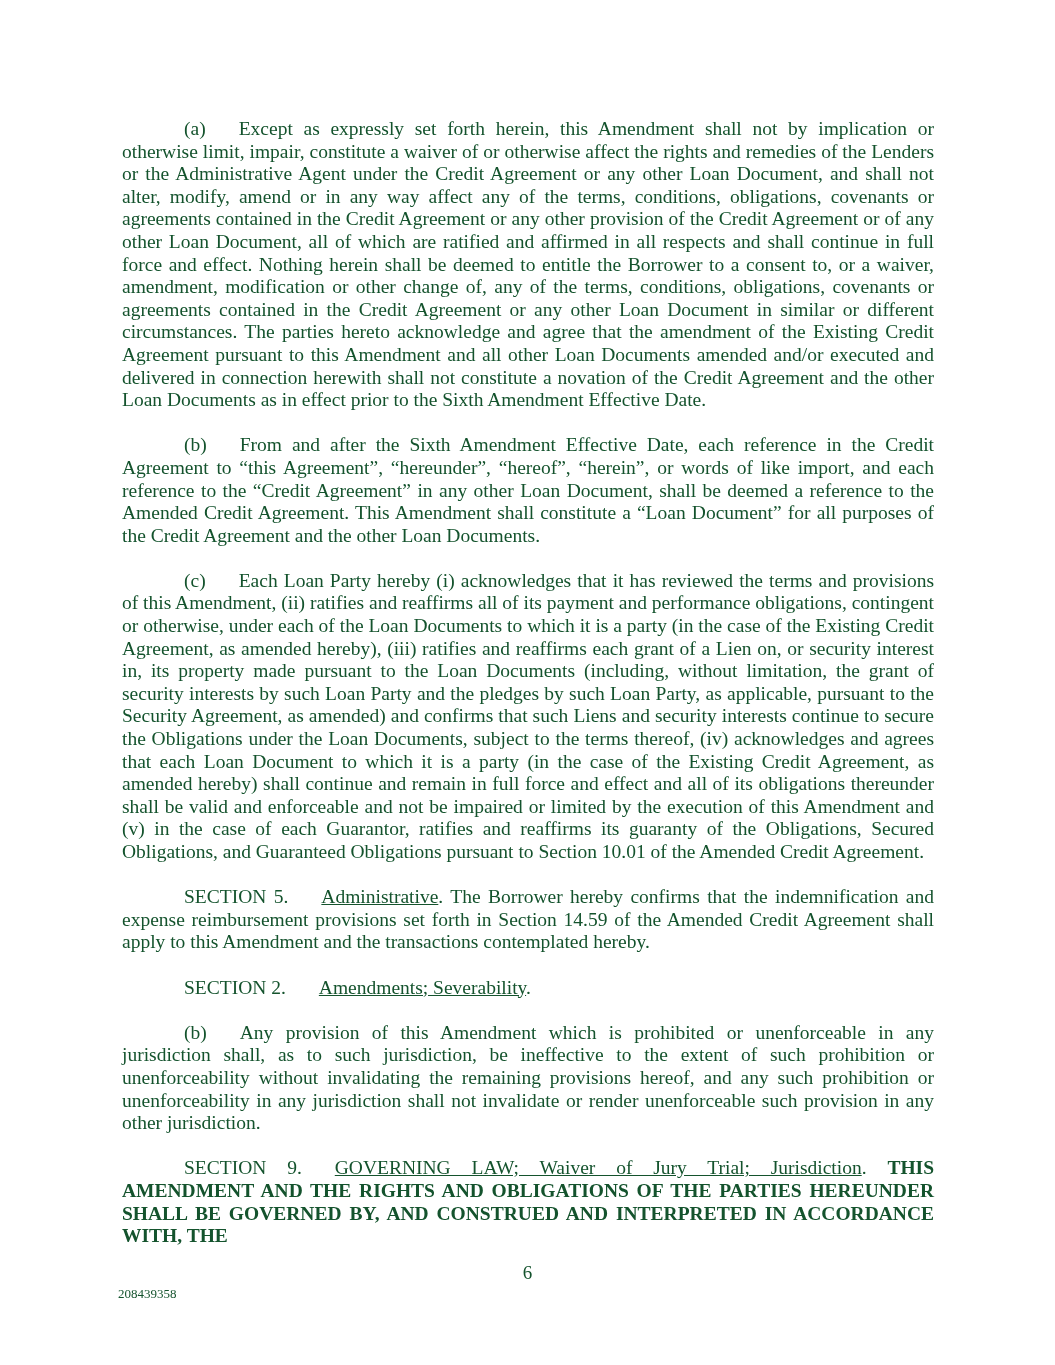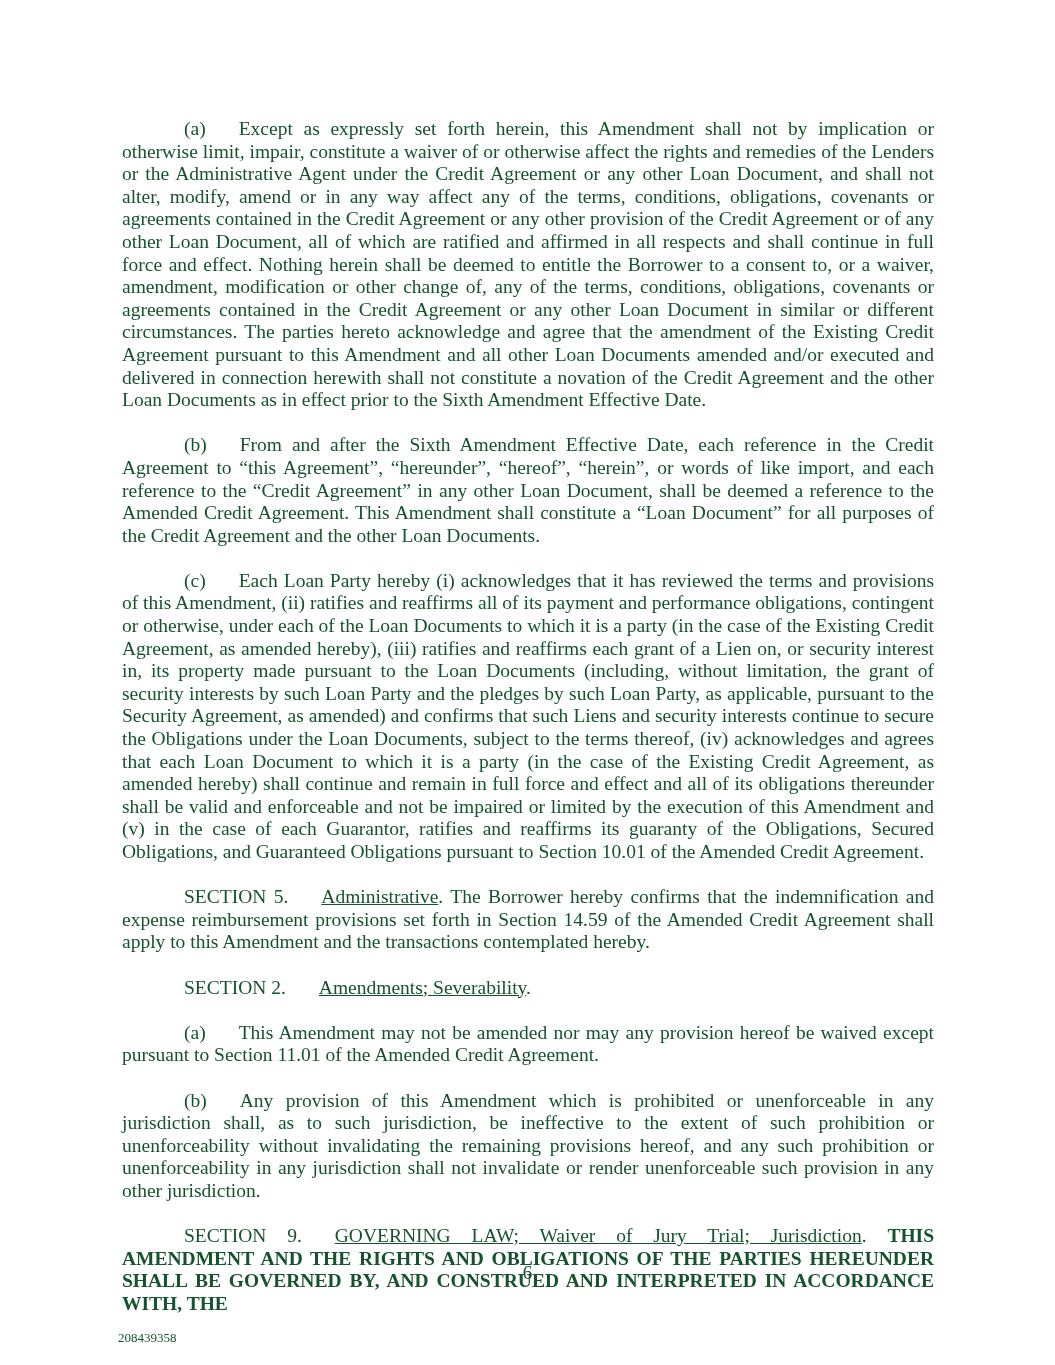--- a/index.html
+++ b/index.html
@@ -47,42 +47,41 @@
     left: 0;
     top: 1262px;
     width: 1055px;
     text-align: center;
     font-size: 19px;
     line-height: 22px;
   }
   .footer-doc-number {
     position: absolute;
     left: 118px;
-    top: 1330px;
+    top: 1286px;
     font-size: 13px;
     line-height: 15px;
   }
 </style>
 </head>
 <body>
 
 <div class="page">
   <div class="content">
 
     <p class="para"><span>(a)</span><span class="tab"></span><span>Except as expressly set forth herein, this Amendment shall not by implication or otherwise limit, impair, constitute a waiver of or otherwise affect the rights and remedies of the Lenders or the Administrative Agent under the Credit Agreement or any other Loan Document, and shall not alter, modify, amend or in any way affect any of the terms, conditions, obligations, covenants or agreements contained in the Credit Agreement or any other provision of the Credit Agreement or of any other Loan Document, all of which are ratified and affirmed in all respects and shall continue in full force and effect. Nothing herein shall be deemed to entitle the Borrower to a consent to, or a waiver, amendment, modification or other change of, any of the terms, conditions, obligations, covenants or agreements contained in the Credit Agreement or any other Loan Document in similar or different circumstances. The parties hereto acknowledge and agree that the amendment of the Existing Credit Agreement pursuant to this Amendment and all other Loan Documents amended and/or executed and delivered in connection herewith shall not constitute a novation of the Credit Agreement and the other Loan Documents as in effect prior to the Sixth Amendment Effective Date.</span></p>
 
     <p class="para"><span>(b)</span><span class="tab"></span><span>From and after the Sixth Amendment Effective Date, each reference in the Credit Agreement to “this Agreement”, “hereunder”, “hereof”, “herein”, or words of like import, and each reference to the “Credit Agreement” in any other Loan Document, shall be deemed a reference to the Amended Credit Agreement. This Amendment shall constitute a “Loan Document” for all purposes of the Credit Agreement and the other Loan Documents.</span></p>
 
     <p class="para"><span>(c)</span><span class="tab"></span><span>Each Loan Party hereby (i) acknowledges that it has reviewed the terms and provisions of this Amendment, (ii) ratifies and reaffirms all of its payment and performance obligations, contingent or otherwise, under each of the Loan Documents to which it is a party (in the case of the Existing Credit Agreement, as amended hereby), (iii) ratifies and reaffirms each grant of a Lien on, or security interest in, its property made pursuant to the Loan Documents (including, without limitation, the grant of security interests by such Loan Party and the pledges by such Loan Party, as applicable, pursuant to the Security Agreement, as amended) and confirms that such Liens and security interests continue to secure the Obligations under the Loan Documents, subject to the terms thereof, (iv) acknowledges and agrees that each Loan Document to which it is a party (in the case of the Existing Credit Agreement, as amended hereby) shall continue and remain in full force and effect and all of its obligations thereunder shall be valid and enforceable and not be impaired or limited by the execution of this Amendment and (v) in the case of each Guarantor, ratifies and reaffirms its guaranty of the Obligations, Secured Obligations, and Guaranteed Obligations pursuant to Section 10.01 of the Amended Credit Agreement.</span></p>
 
     <p class="para"><span>SECTION 5.</span><span class="tab"></span><span class="underline">Administrative</span><span>. The Borrower hereby confirms that the indemnification and expense reimbursement provisions set forth in Section 14.59 of the Amended Credit Agreement shall apply to this Amendment and the transactions contemplated hereby.</span></p>
 
     <p class="para"><span>SECTION 2.</span><span class="tab"></span><span class="underline">Amendments; Severability</span><span>.</span></p>
 
-    <p class="para"><span>(a)</span><span class="tab"></span><span>This Amendment may not be amended nor may any provision hereof be waived except pursuant to Section 11.01 of the Amended Credit Agreement.</span></p>
 
     <p class="para"><span>(b)</span><span class="tab"></span><span>Any provision of this Amendment which is prohibited or unenforceable in any jurisdiction shall, as to such jurisdiction, be ineffective to the extent of such prohibition or unenforceability without invalidating the remaining provisions hereof, and any such prohibition or unenforceability in any jurisdiction shall not invalidate or render unenforceable such provision in any other jurisdiction.</span></p>
 
     <p class="para"><span>SECTION 9.</span><span class="tab"></span><span class="underline">GOVERNING LAW; Waiver of Jury Trial; Jurisdiction</span><span>. </span><span class="bold">THIS AMENDMENT AND THE RIGHTS AND OBLIGATIONS OF THE PARTIES HEREUNDER SHALL BE GOVERNED BY, AND CONSTRUED AND INTERPRETED IN ACCORDANCE WITH, THE</span></p>
 
   </div>
 
   <div class="footer-page-number">6</div>
   <div class="footer-doc-number">208439358</div>
 </div>

